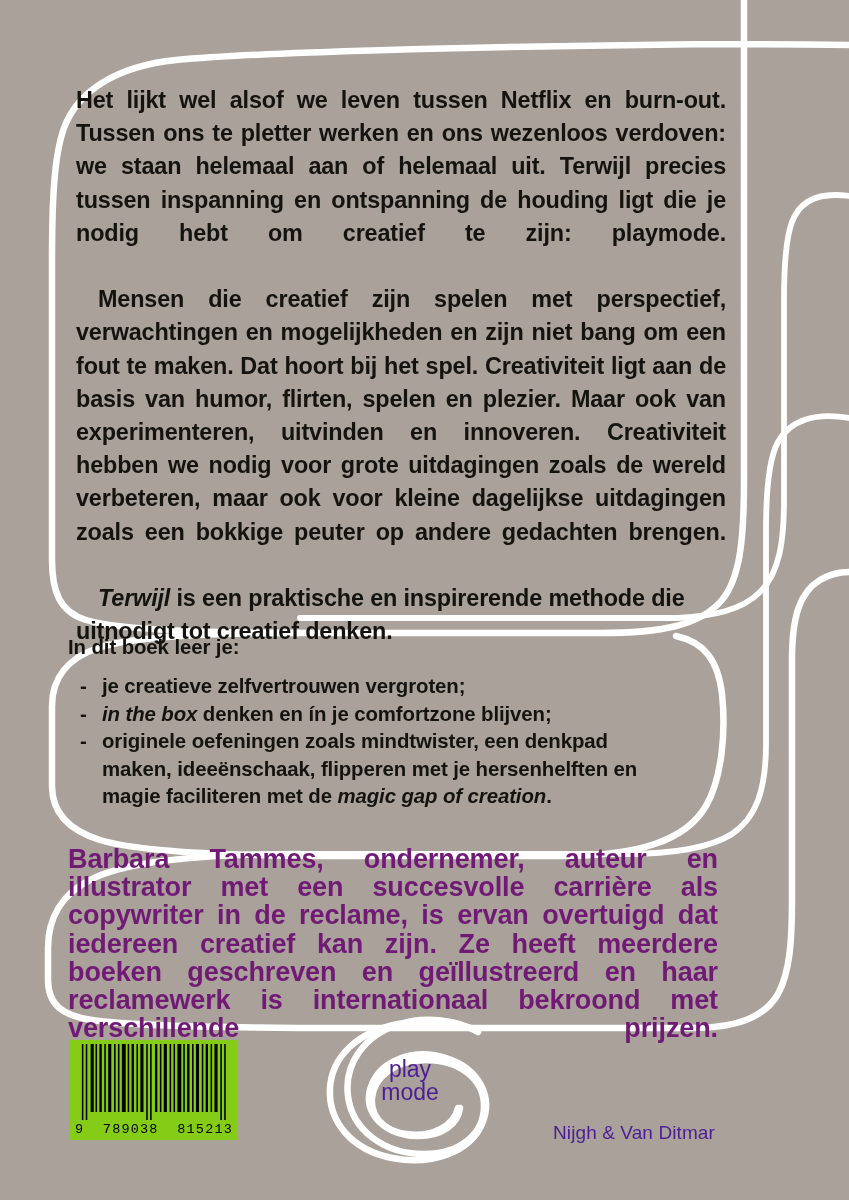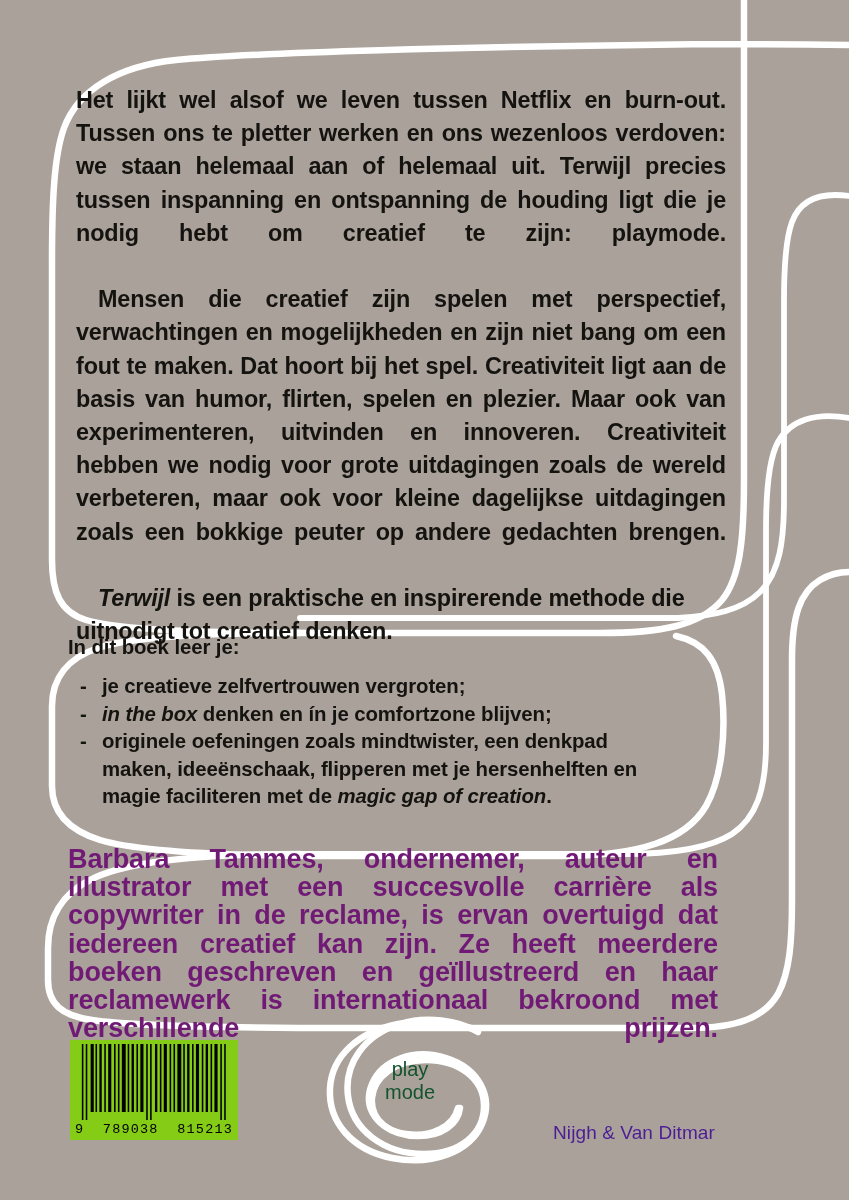--- a/index.html
+++ b/index.html
@@ -145,22 +145,22 @@
     width: 180px;
     height: 160px;
   }
   .logo svg { position: absolute; inset: 0; }
   .logo-text {
     position: absolute;
     left: 36px;
     top: 48px;
     width: 96px;
     text-align: center;
-    color: #14532d;
-    font-size: 20px;
+    color: #4c1d95;
+    font-size: 23px;
     line-height: 23px;
     font-weight: 400;
   }
   .logo-text span { display: block; }
 
   
   .publisher {
     position: absolute;
     left: 553px;
     top: 1122px;

